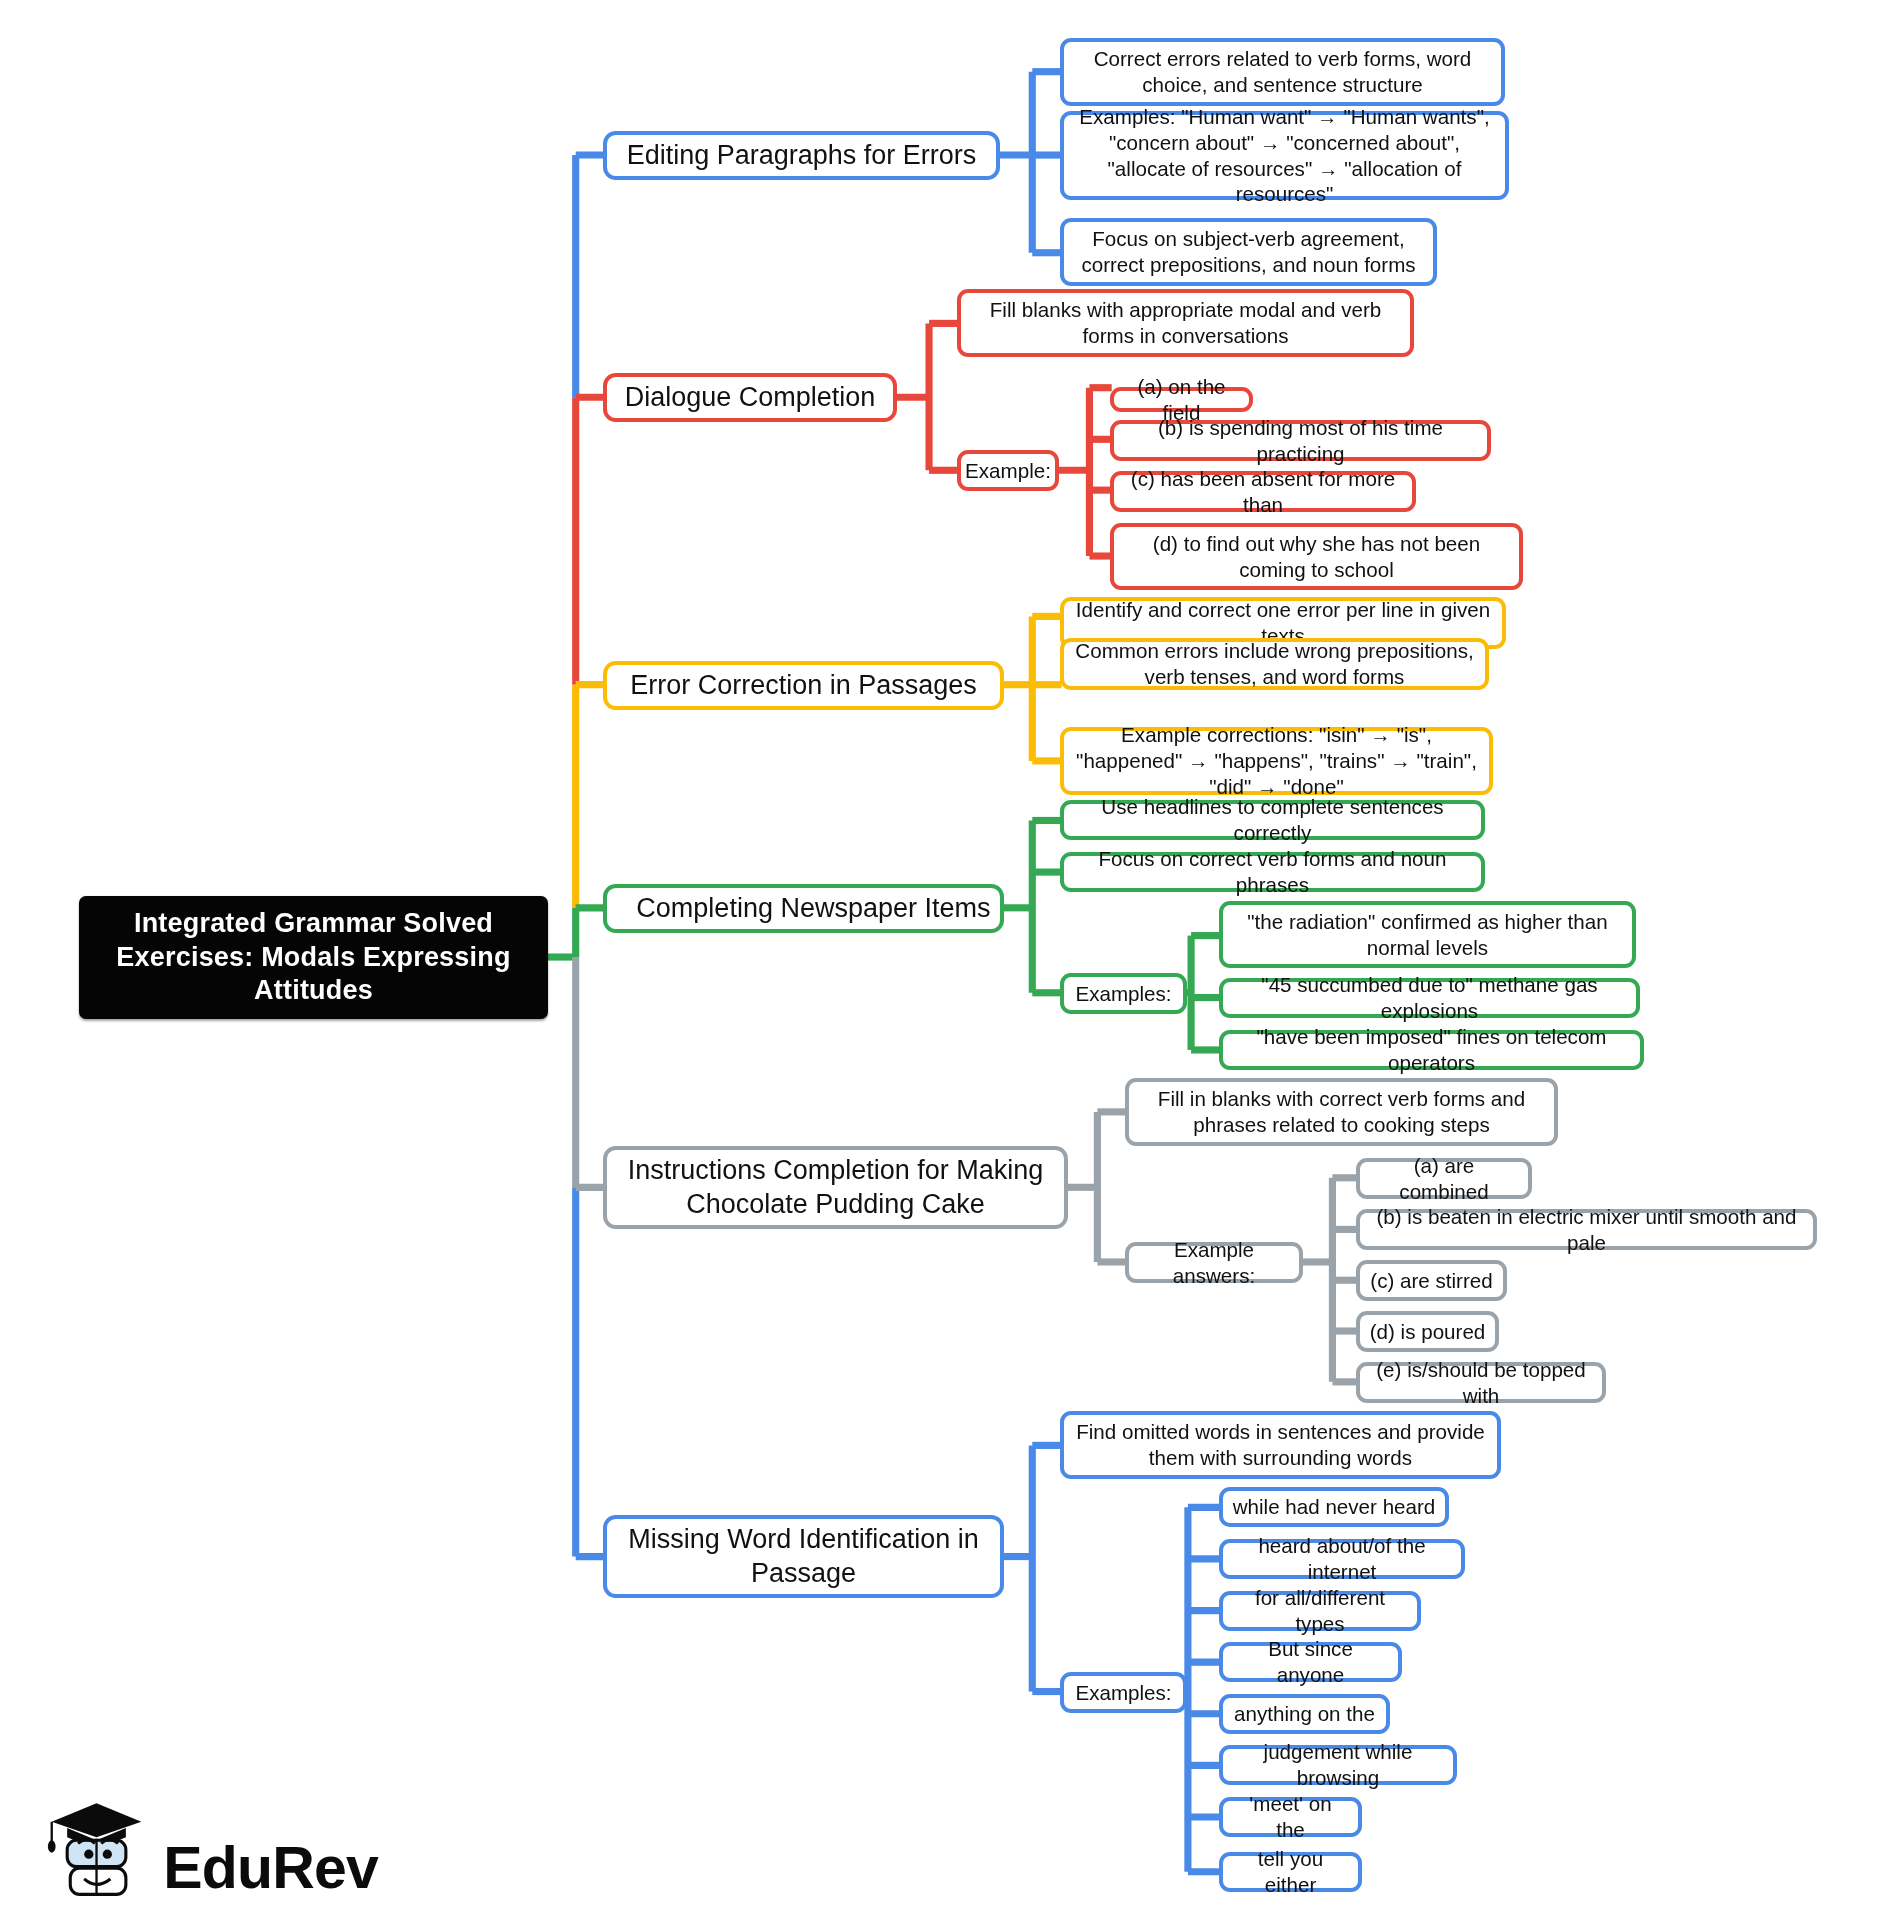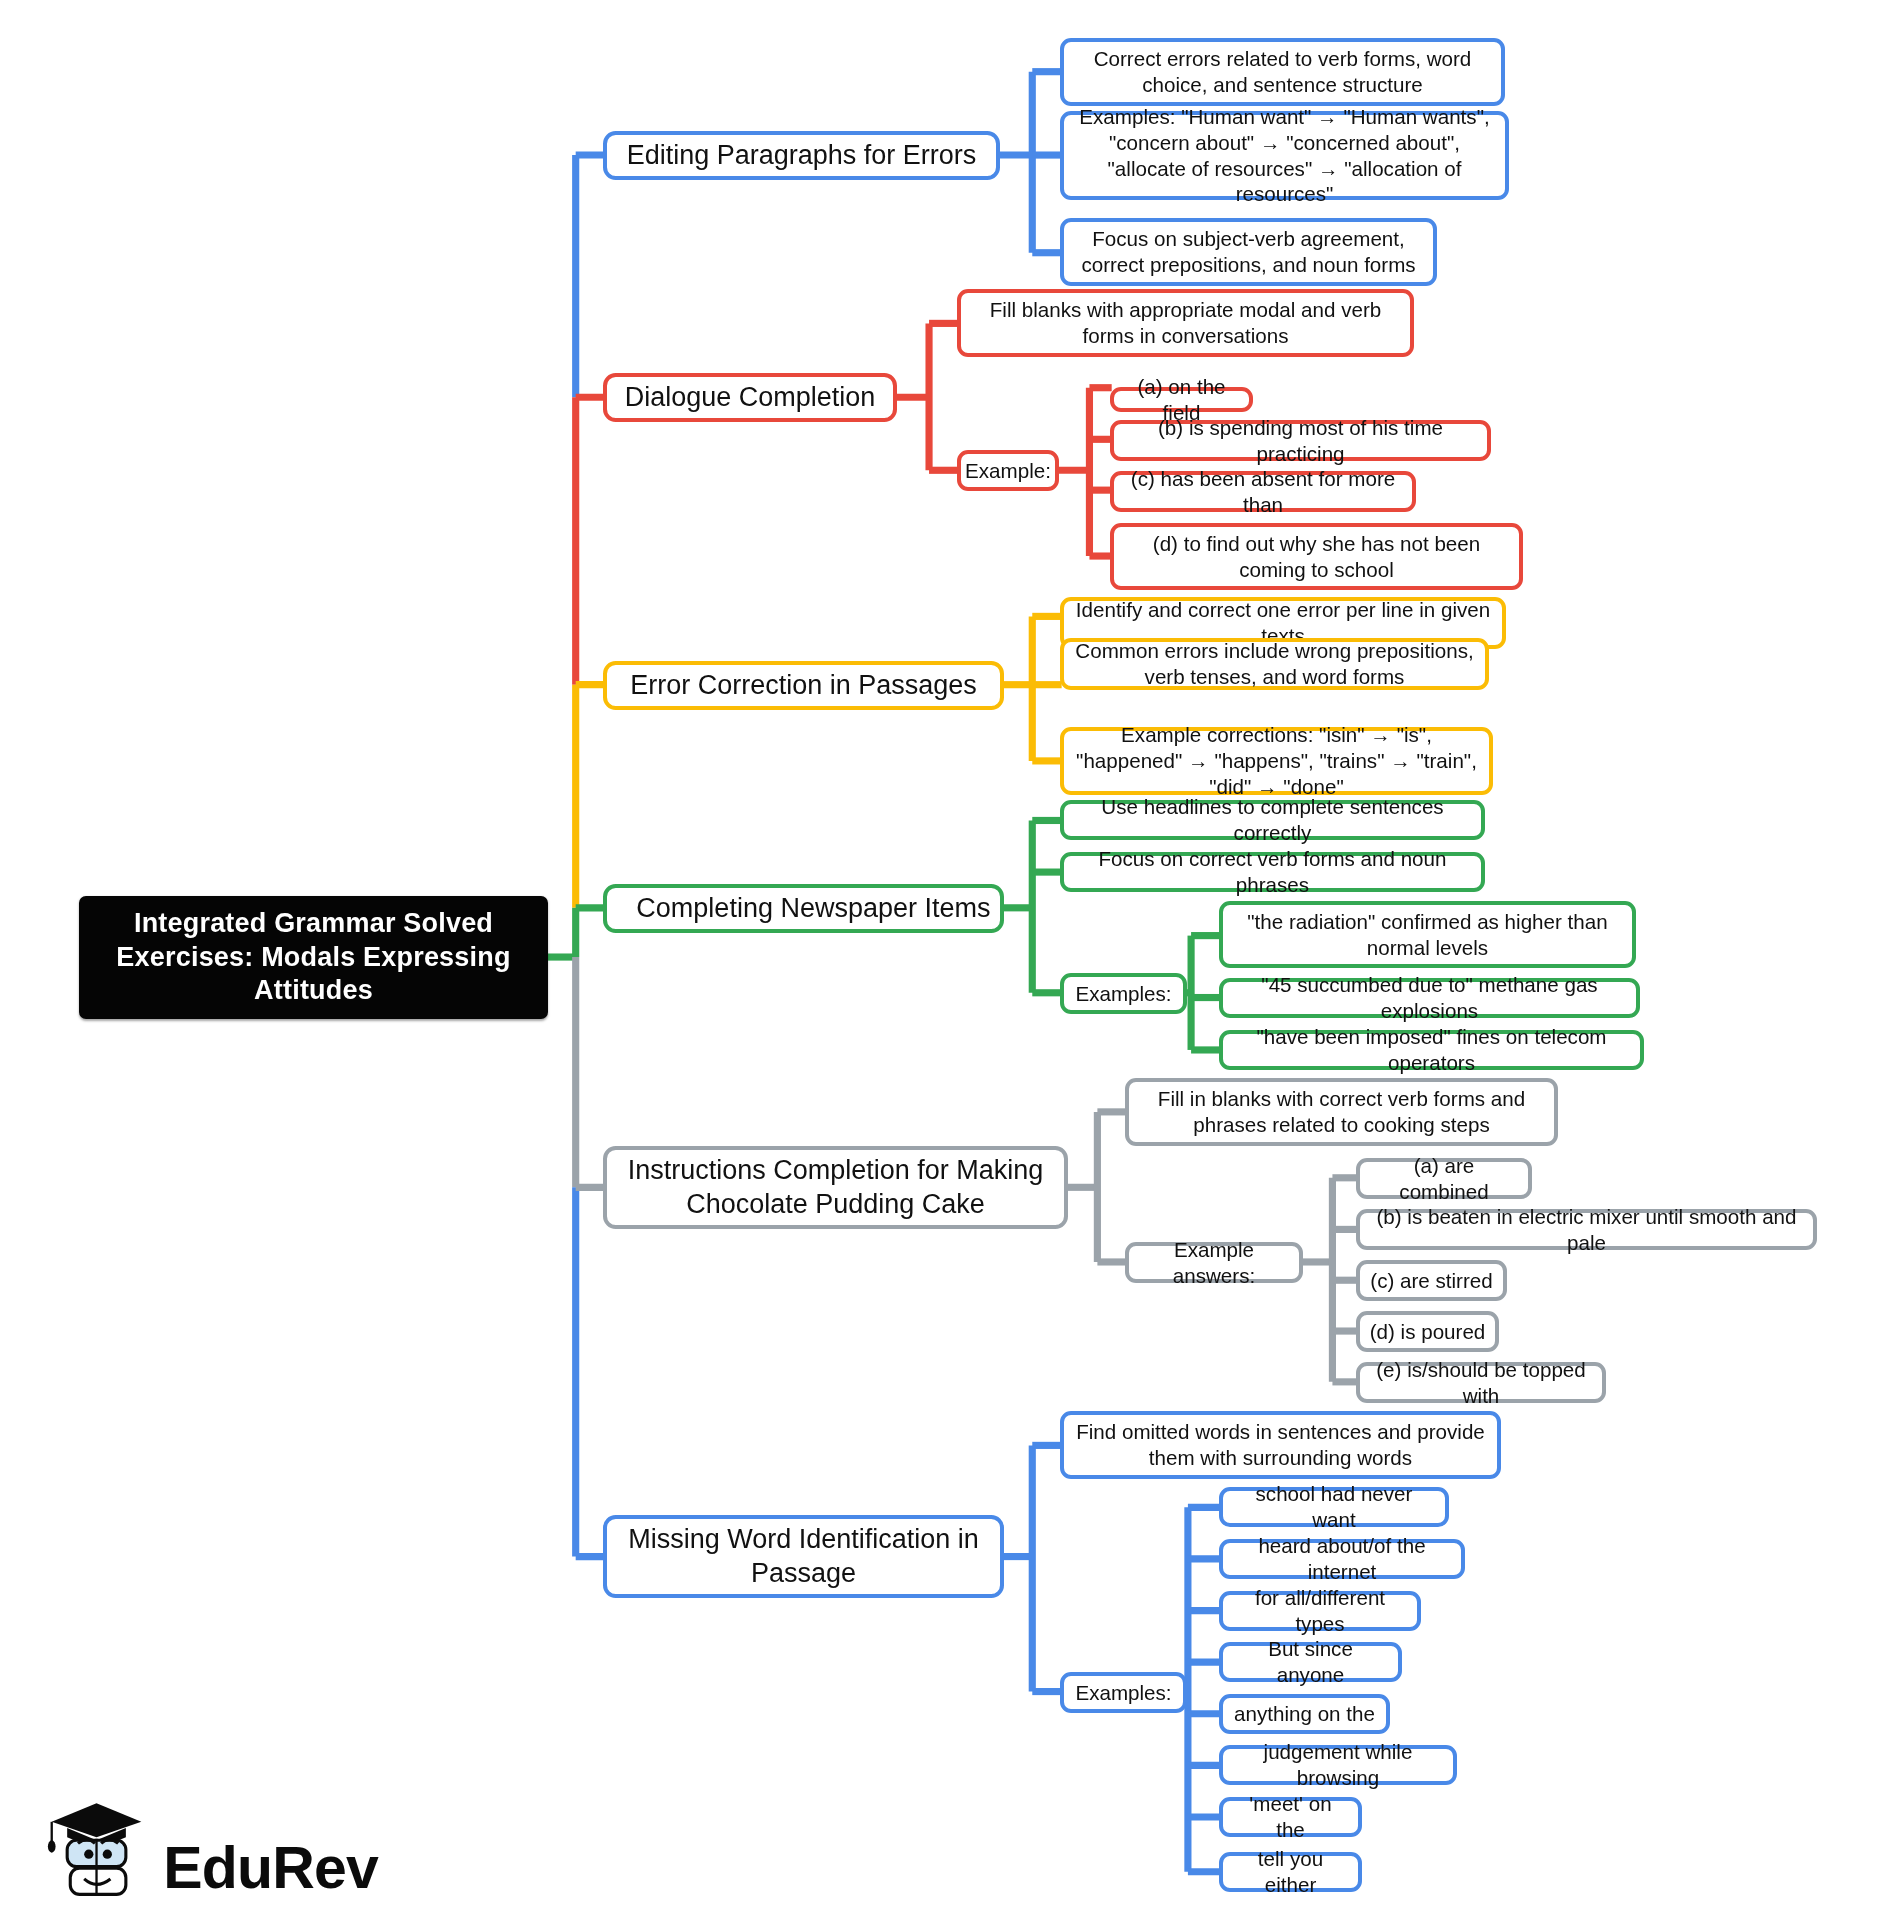--- a/index.html
+++ b/index.html
@@ -263,21 +263,21 @@
 
   <div class="node leaf c-blue" style="left:1060px;top:1411px;width:441px;height:68px;">
     <span>Find omitted words in sentences and provide them with surrounding words</span>
   </div>
 
   <div class="node mini c-blue" style="left:1060px;top:1672px;width:127px;height:41px;">
     <span>Examples:</span>
   </div>
 
   <div class="node leaf c-blue" style="left:1219px;top:1487px;width:230px;height:40px;">
-    <span>school had never want</span>
+    <span>while had never heard</span>
   </div>
   <div class="node leaf c-blue" style="left:1219px;top:1539px;width:246px;height:40px;">
     <span>heard about/of the internet</span>
   </div>
   <div class="node leaf c-blue" style="left:1219px;top:1591px;width:202px;height:40px;">
     <span>for all/different types</span>
   </div>
   <div class="node leaf c-blue" style="left:1219px;top:1642px;width:183px;height:40px;">
     <span>But since anyone</span>
   </div>

